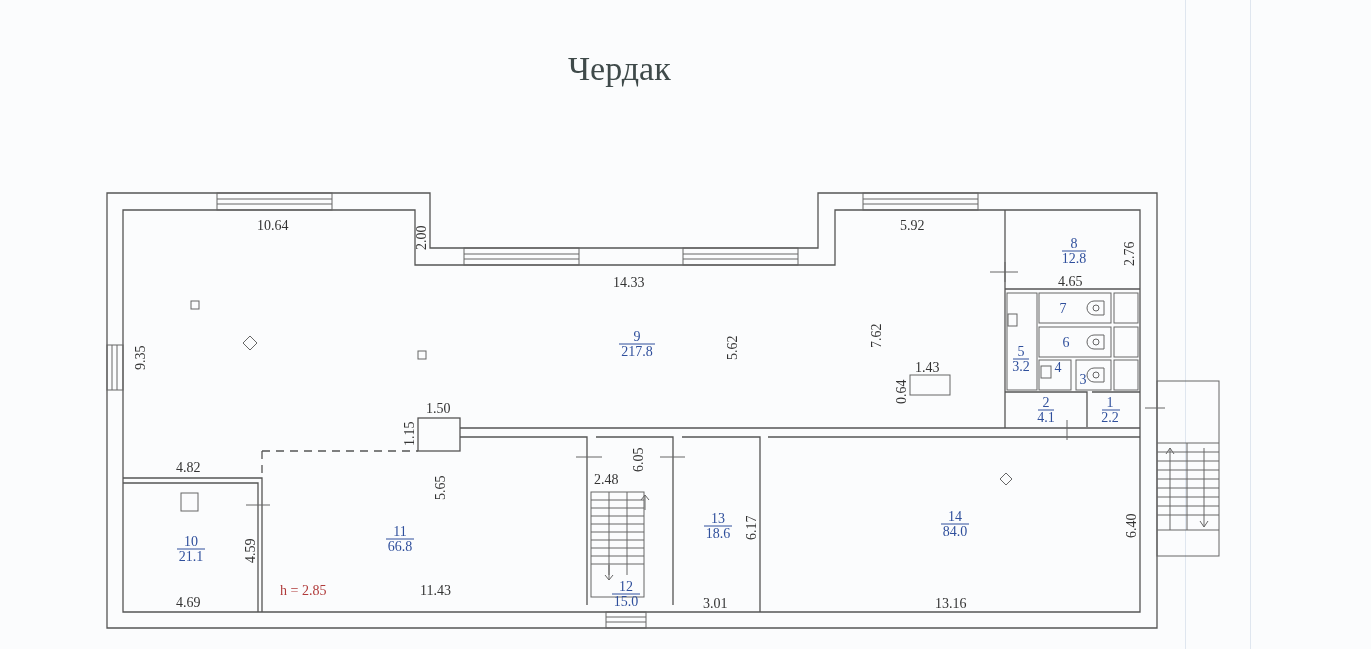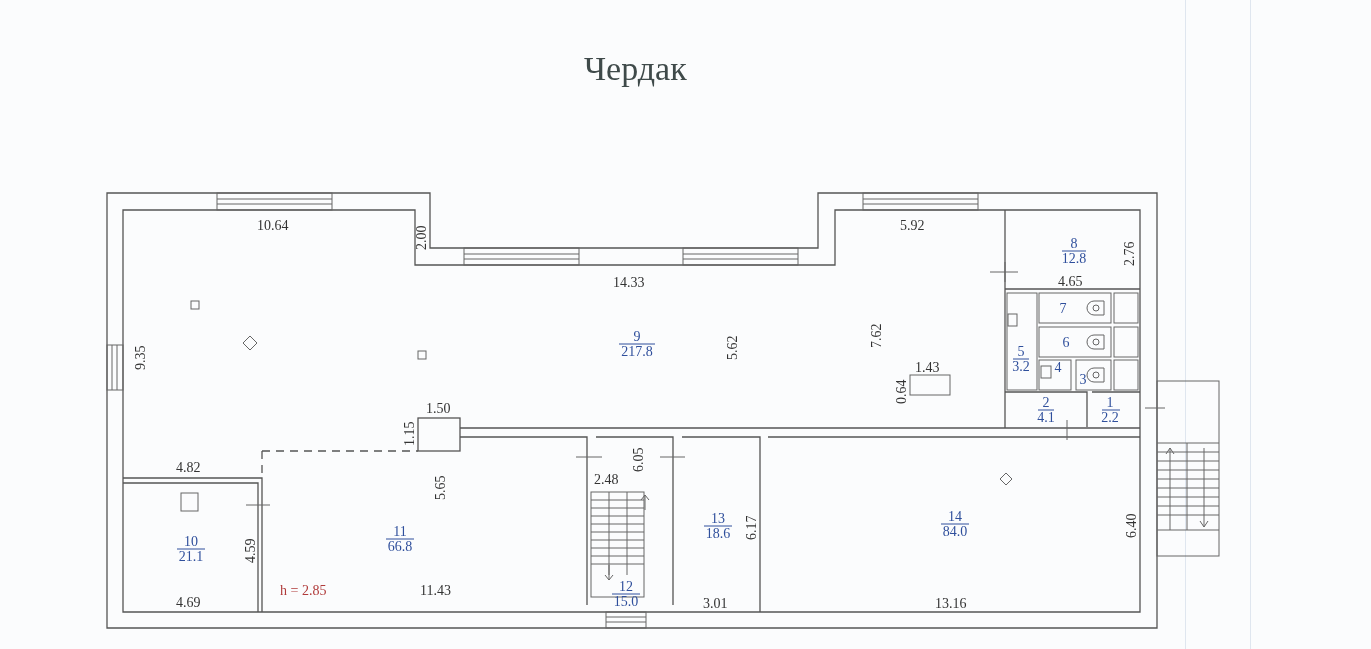--- a/index.html
+++ b/index.html
@@ -1,18 +1,18 @@
 <!DOCTYPE html>
 <html><head>
 <meta charset="utf-8">
 <style>
   html, body { margin: 0; padding: 0; background: #ffffff; }
   body { width: 1371px; height: 649px; overflow: hidden; position: relative; font-family: "Liberation Serif", "DejaVu Serif", serif; }
   .paper { position: absolute; inset: 0; background: #fbfcfd; }
-  .title { position: absolute; left: 568px; top: 50px; font-size: 34px; color: #3f4a4a; font-family: "Liberation Serif", serif; margin-left: 16px; }
+  .title { position: absolute; left: 568px; top: 50px; font-size: 34px; color: #3f4a4a; font-family: "Liberation Serif", serif; }
   svg { position: absolute; left: 0; top: 0; }
   .wall { fill: none; stroke: #555; stroke-width: 1.3; }
   .thin { fill: none; stroke: #666; stroke-width: 1; }
   .dash { fill: none; stroke: #555; stroke-width: 1.3; stroke-dasharray: 8 6; }
   .dim { font-family: "Liberation Serif", serif; font-size: 14px; fill: #333; }
   .room { font-family: "Liberation Serif", serif; font-size: 14px; fill: #2f4f9c; }
   .height { font-family: "Liberation Serif", serif; font-size: 14px; fill: #b03a3a; }
   .edge { position: absolute; top: 0; width: 1px; height: 649px; background: #dfe6ef; }
 </style>
 </head>

